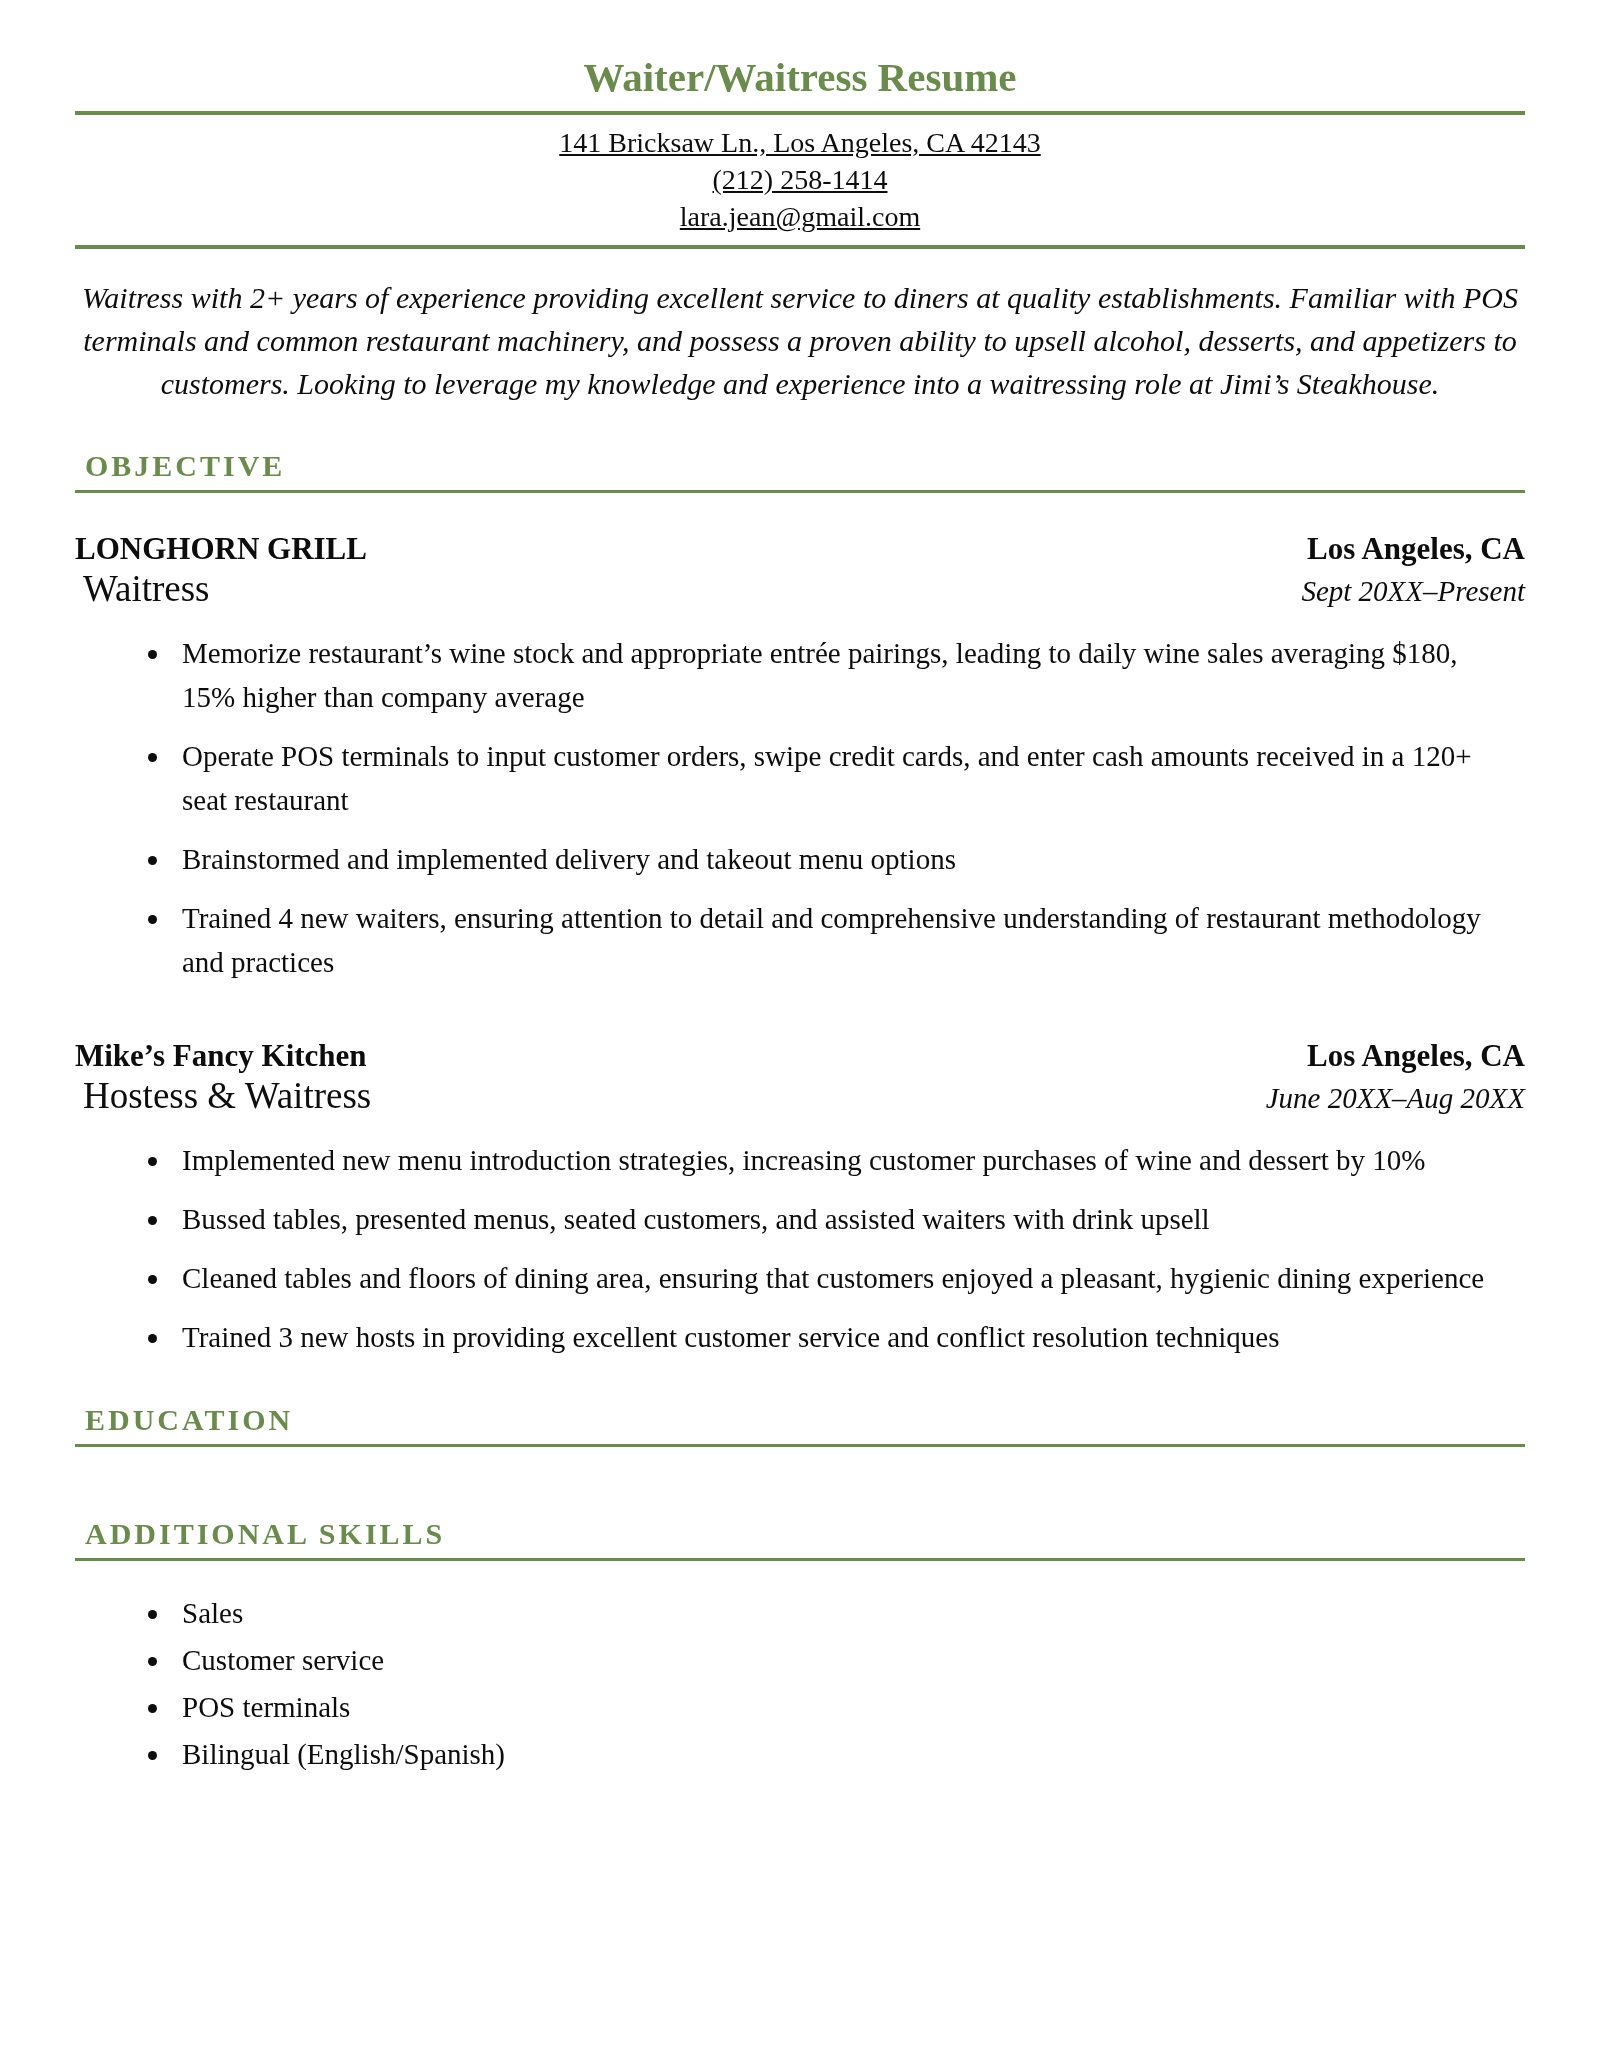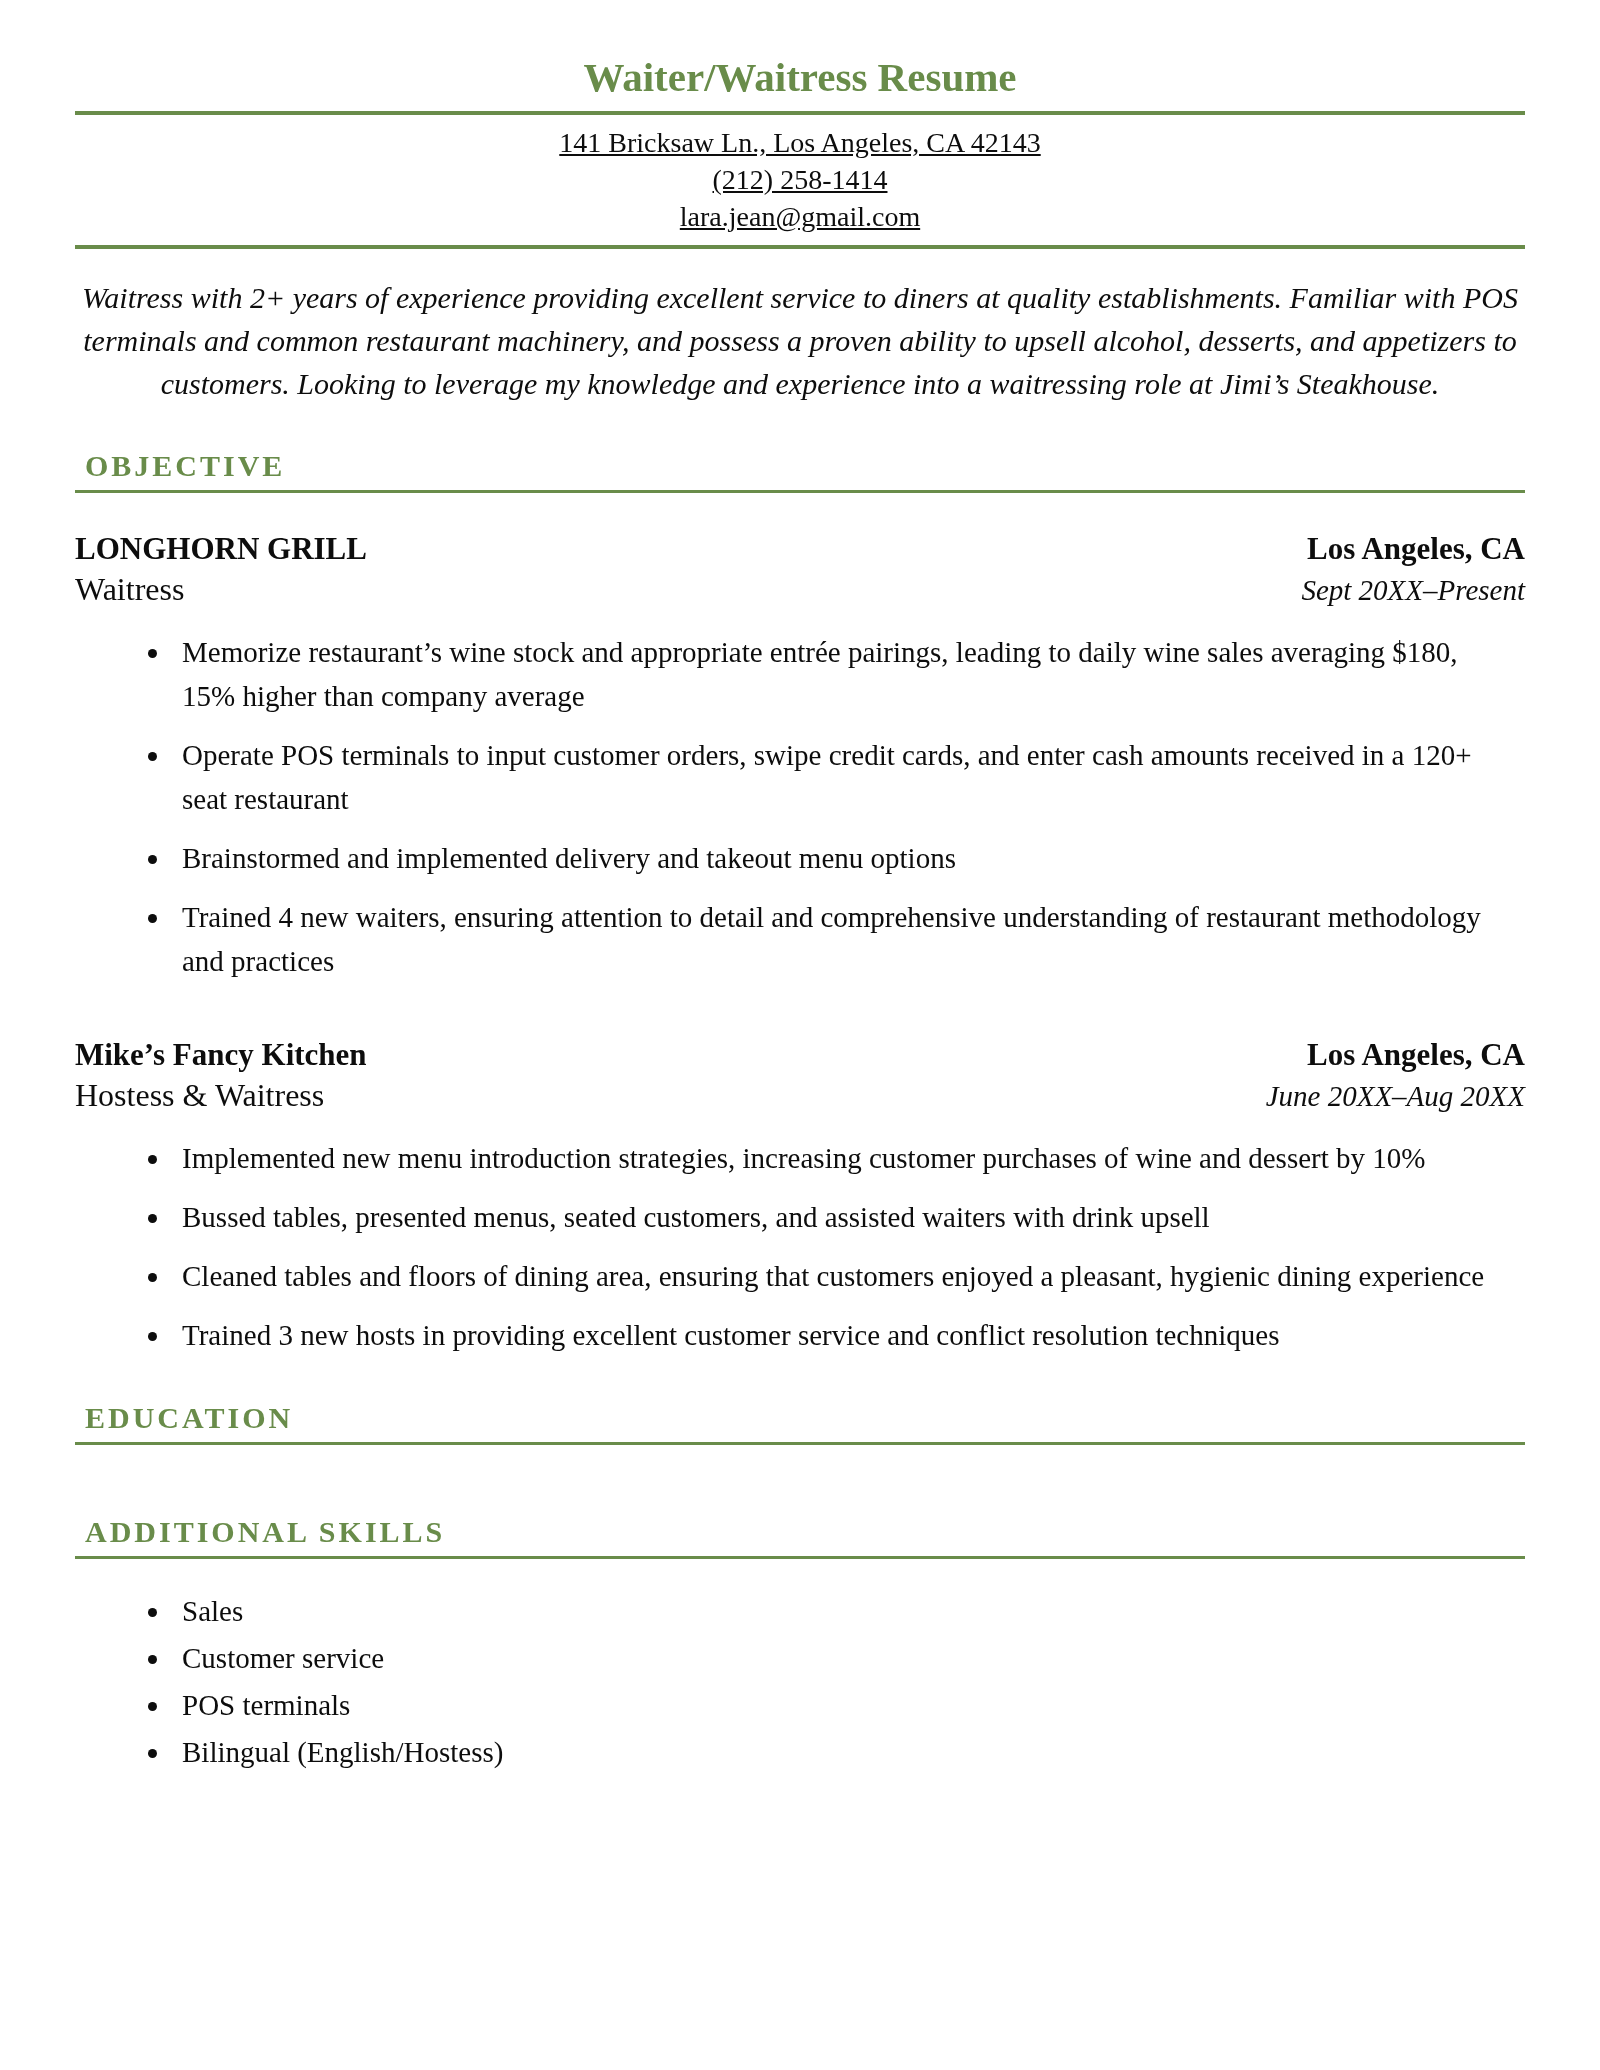--- a/index.html
+++ b/index.html
@@ -69,22 +69,23 @@
     font-size: 31px;
     font-weight: 700;
     line-height: 40px;
   }
   .loc {
     font-size: 31px;
     font-weight: 700;
     line-height: 40px;
   }
   .role {
-    font-size: 32px;
+    font-size: 37px;
     line-height: 40px;
+    margin-left: 8px;
   }
   .dates {
     font-size: 29px;
     font-style: italic;
     line-height: 40px;
   }
   ul.bullets {
     margin: 20px 0 0 0;
     padding: 0 30px 0 97px;
     list-style: disc outside;
@@ -171,17 +172,17 @@
     <hr class="rule">
   </div>
 
   <div class="section skills-section">
     <h2 class="section-heading">ADDITIONAL SKILLS</h2>
     <hr class="rule">
     <ul class="skills">
       <li>Sales</li>
       <li>Customer service</li>
       <li>POS terminals</li>
-      <li>Bilingual (English/Hostess)</li>
+      <li>Bilingual (English/Spanish)</li>
     </ul>
   </div>
 
 </div>
 
 </body></html>

